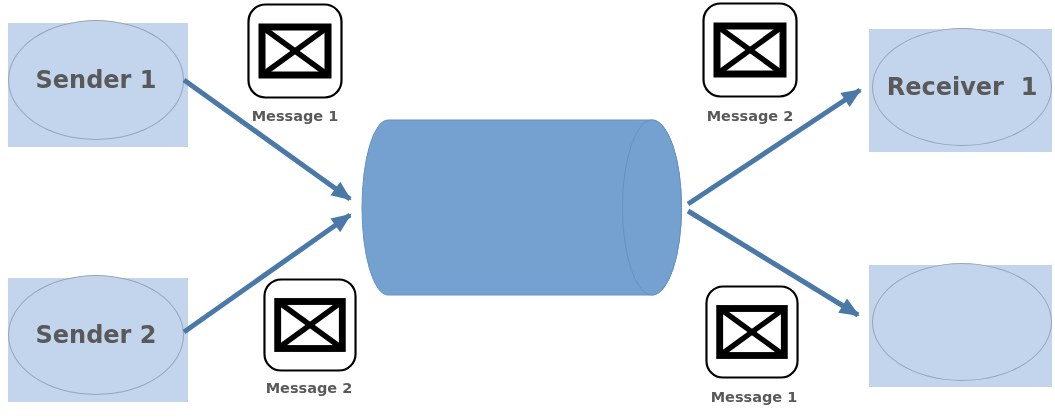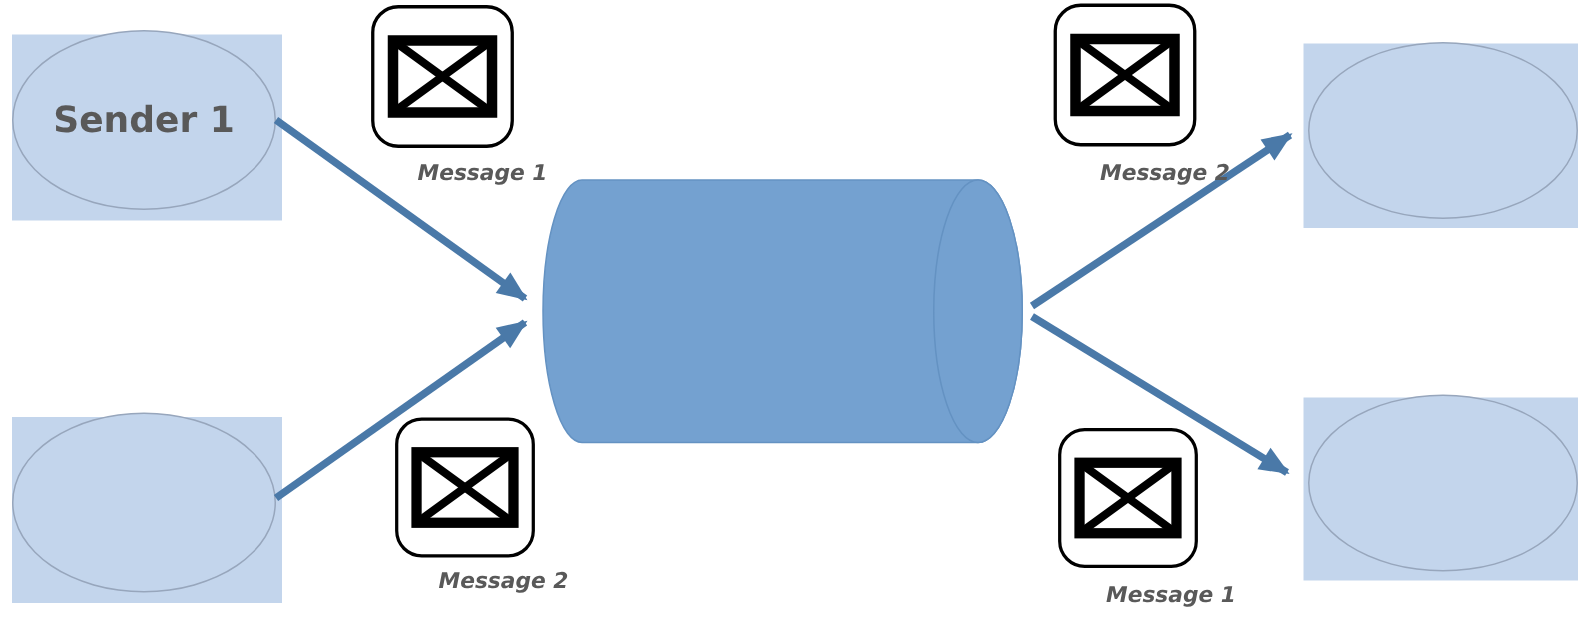--- a/index.html
+++ b/index.html
@@ -53,26 +53,25 @@
     font-size: 28px;
     color: var(--text, #595959);
     white-space: pre;
   }
   .msg-icon {
     position: absolute;
   }
   .msg-label {
     position: absolute;
     width: 140px;
-    text-align: right;
+    text-align: center;
     font-weight: bold;
     font-size: 14.5px;
     color: var(--text, #595959);
     white-space: pre;
-    font-style: italic;
   }
 </style>
 </head>
 <body>
 
 <div class="canvas">
 
   <div class="node-rect" style="left:8px; top:23px; width:180px; height:124px;"></div>
   <div class="node-rect" style="left:8px; top:278px; width:180px; height:124px;"></div>
   <div class="node-rect" style="left:869px; top:29px; width:183px; height:123px;"></div>
@@ -95,20 +94,22 @@
       <ellipse cx="652" cy="207.5" rx="29.5" ry="87.5" style="fill: var(--queue-fill, #74a1d0); stroke: var(--queue-border, #6492c2); stroke-width: 1;"></ellipse>
     </g>
 
     <line x1="184" y1="80" x2="350" y2="199" marker-end="url(#arrowhead)" style="stroke: var(--arrow, #4a79a8); stroke-width: 5;"></line>
     <line x1="184" y1="332" x2="350" y2="215" marker-end="url(#arrowhead)" style="stroke: var(--arrow, #4a79a8); stroke-width: 5;"></line>
     <line x1="688" y1="204" x2="860" y2="90" marker-end="url(#arrowhead)" style="stroke: var(--arrow, #4a79a8); stroke-width: 5;"></line>
     <line x1="688" y1="211" x2="858" y2="315" marker-end="url(#arrowhead)" style="stroke: var(--arrow, #4a79a8); stroke-width: 5;"></line>
   </svg>
 
   <div class="node-label" style="left:8px; top:20px; width:176px; height:120px;">Sender 1</div>
+  <div class="node-label" style="left:8px; top:275px; width:176px; height:120px;">Sender 2</div>
+  <div class="node-label" style="left:872px; top:28px; width:180px; height:118px;">Receiver  1</div>
 
   <svg class="msg-icon" style="left:247px; top:3px;" width="96" height="96" viewBox="0 0 96 96">
     <rect x="1.5" y="1.5" width="93" height="93" rx="17" style="fill: var(--icon-fill, #fff); stroke: var(--icon-stroke, #000); stroke-width: 2.2;"></rect>
     <rect x="15" y="24" width="66" height="48" style="fill: var(--icon-fill, #fff); stroke: var(--icon-stroke, #000); stroke-width: 7;"></rect>
     <line x1="15" y1="24" x2="81" y2="72" style="stroke: var(--icon-stroke, #000); stroke-width: 5.5;"></line>
     <line x1="81" y1="24" x2="15" y2="72" style="stroke: var(--icon-stroke, #000); stroke-width: 5.5;"></line>
   </svg>
   <svg class="msg-icon" style="left:262px; top:278px;" width="96" height="94" viewBox="0 0 96 96">
     <rect x="1.5" y="1.5" width="93" height="93" rx="17" style="fill: var(--icon-fill, #fff); stroke: var(--icon-stroke, #000); stroke-width: 2.2;"></rect>
     <rect x="15" y="24" width="66" height="48" style="fill: var(--icon-fill, #fff); stroke: var(--icon-stroke, #000); stroke-width: 7;"></rect>

